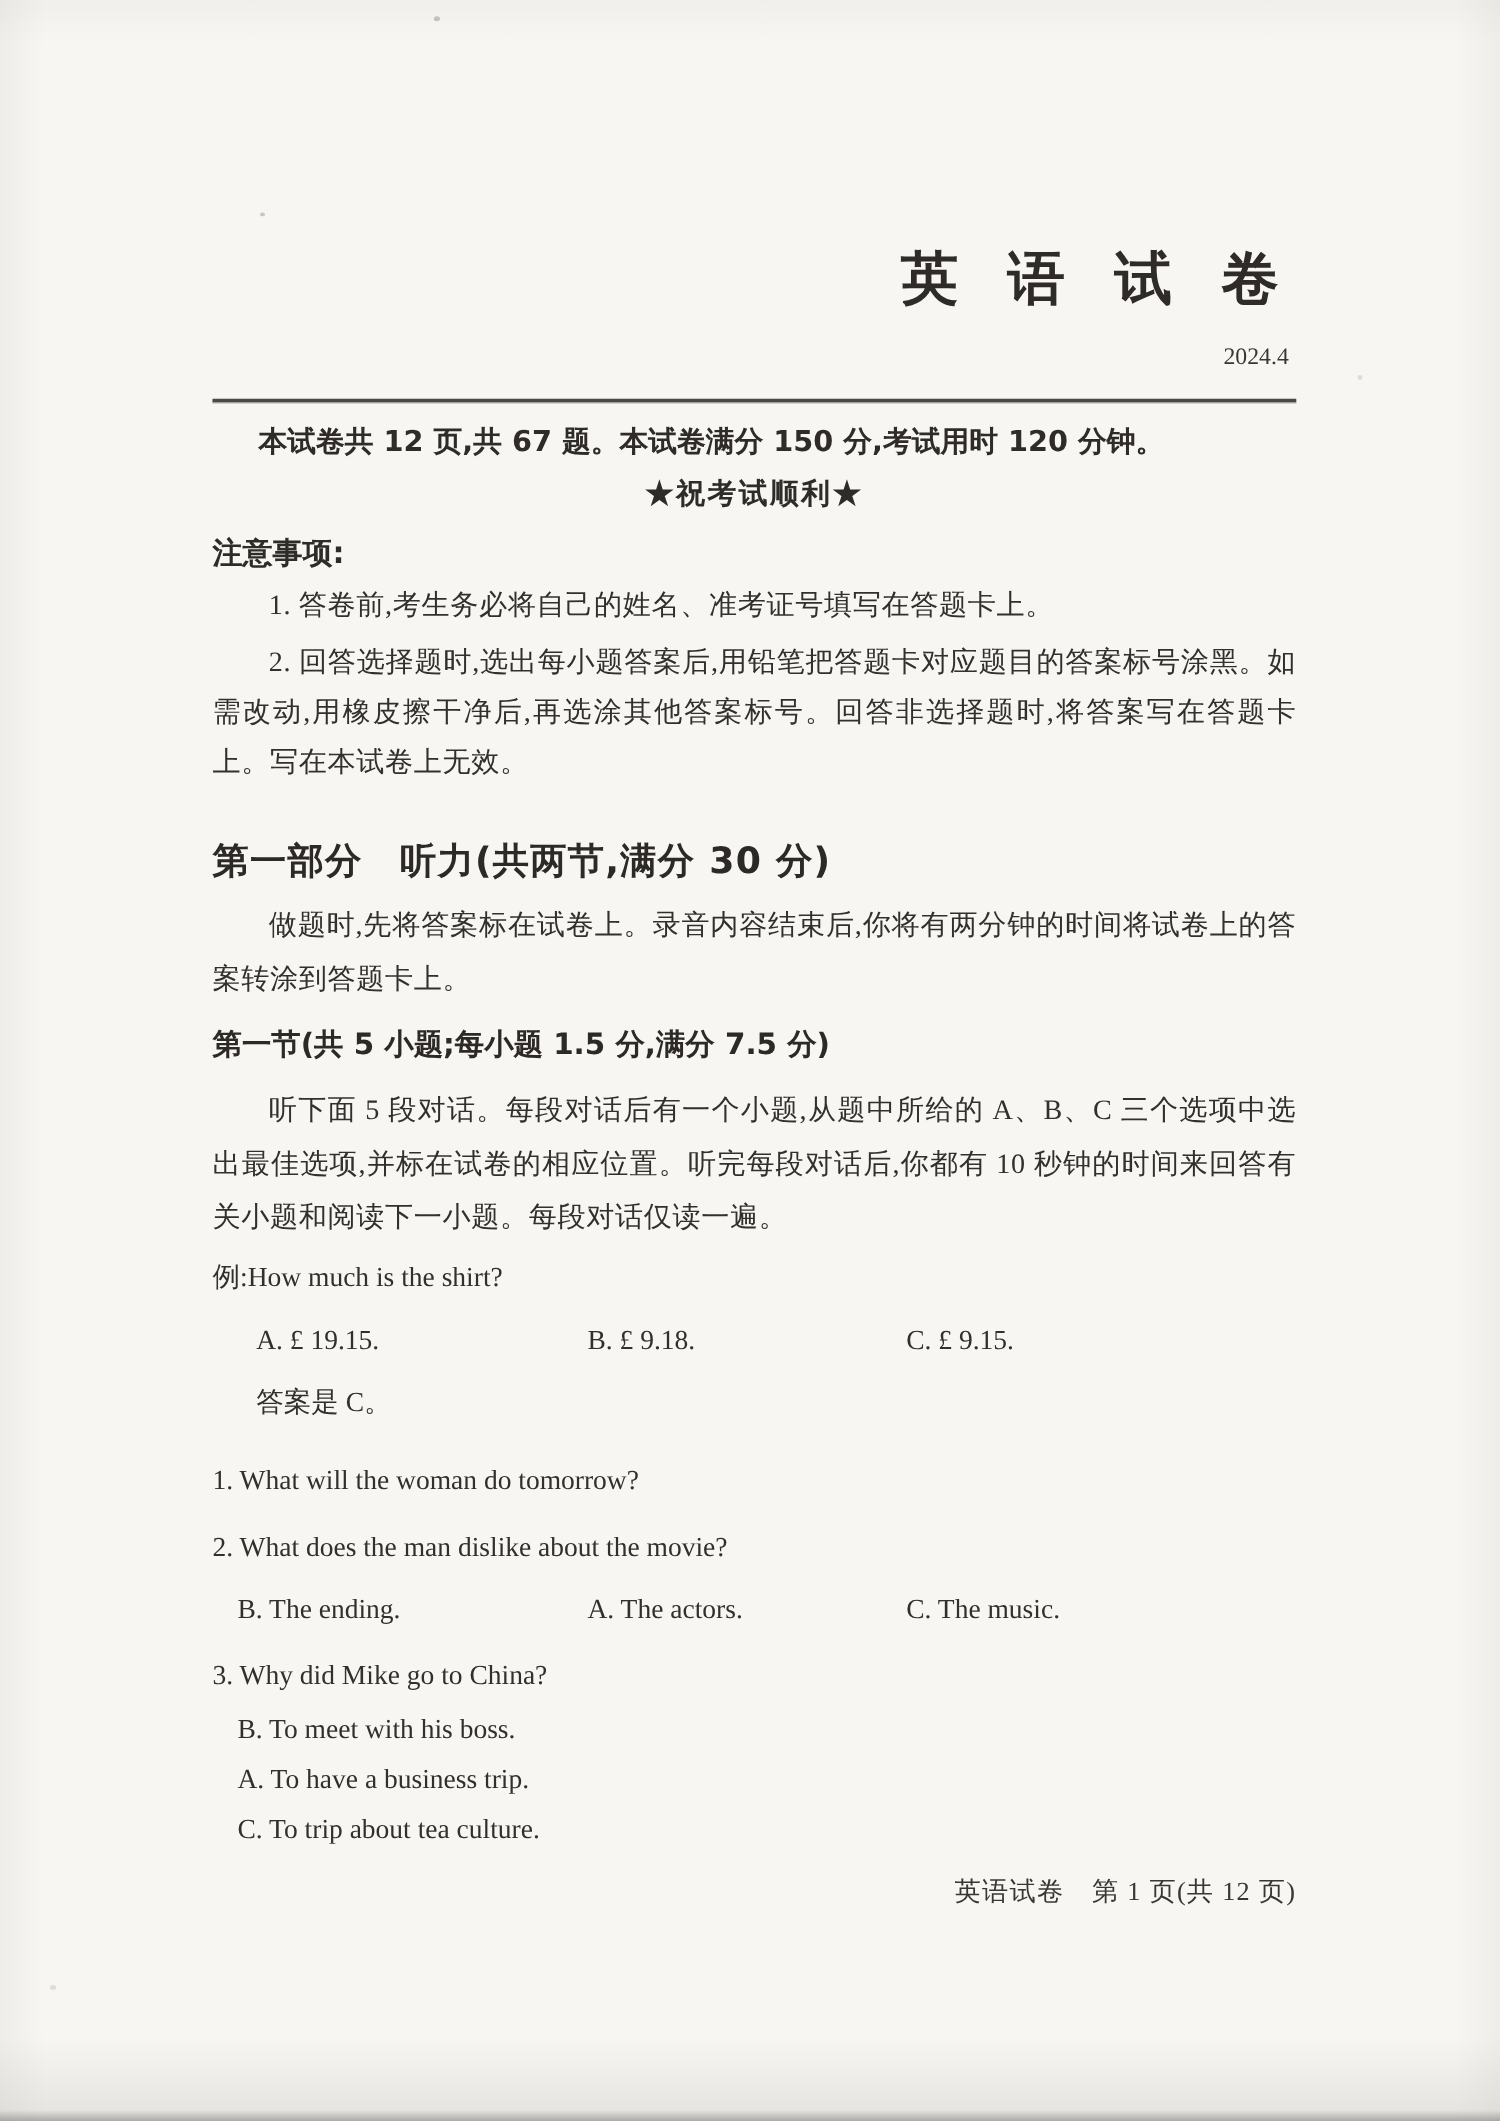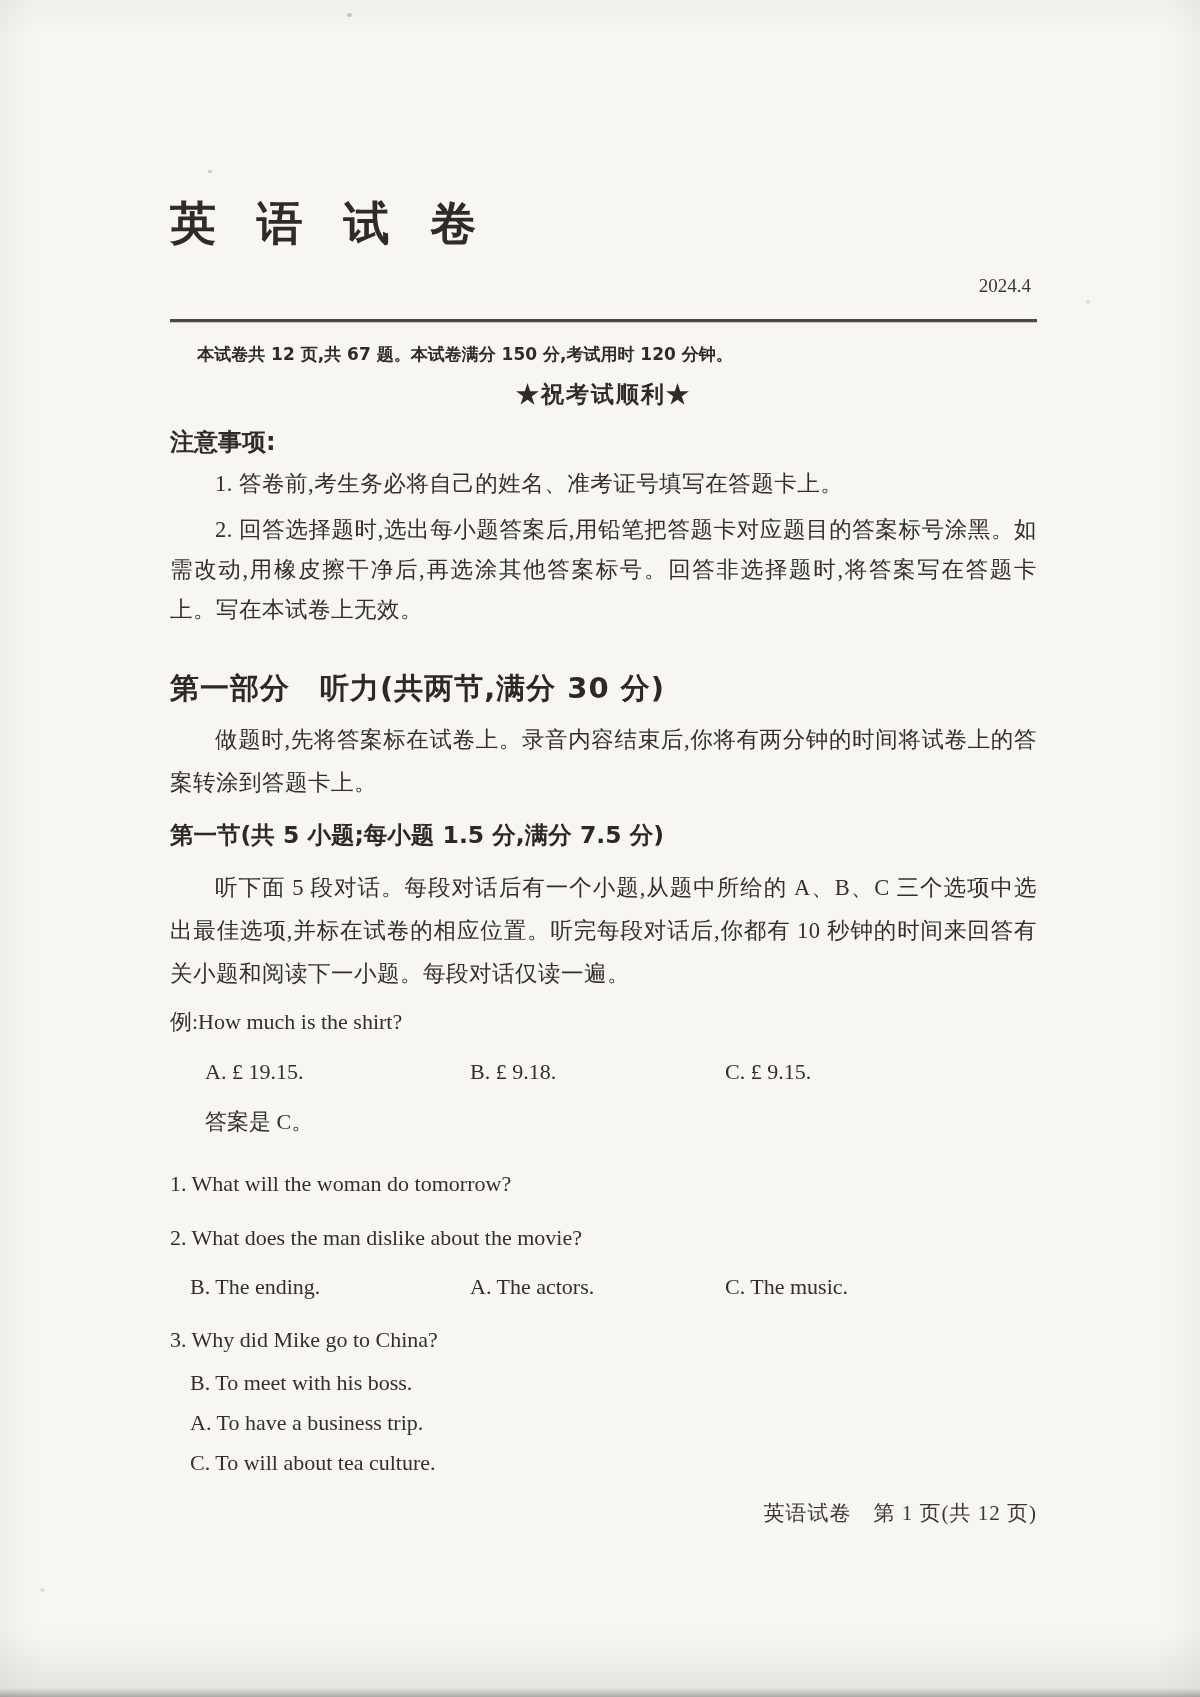--- a/index.html
+++ b/index.html
@@ -21,24 +21,24 @@
     font-family: "Liberation Serif", "DejaVu Serif", serif;
   }
   .content {
     position: absolute;
     left: 170px;
     right: 163px;
     top: 0;
   }
   .title {
     margin: 195px 0 0 0;
-    font-family: Liberation Sans, sans-serif;
+    font-family: Liberation Serif, serif;
     font-size: 46px;
     font-weight: bold;
-    text-align: left;
+    text-align: right;
     letter-spacing: 14px;
     line-height: 56px;
     color: #2e2b28;
   }
   .date {
     margin-top: 20px;
     text-align: right;
     font-size: 19px;
     line-height: 30px;
     padding-right: 6px;
@@ -46,21 +46,21 @@
   }
   .rule {
     margin-top: 18px;
     height: 0;
     border-top: 3px solid #4c4945;
     box-shadow: 0 1px 0 rgba(76,73,69,0.25);
   }
   .summary {
     margin: 16px 0 0 0;
     font-family: "DejaVu Sans", "Liberation Sans", sans-serif;
-    font-size: 17px;
+    font-size: 23px;
     font-weight: bold;
     line-height: 32px;
     text-indent: 1.6em;
     color: #2e2b28;
   }
   .blessing {
     margin: 10px 0 0 0;
     text-align: center;
     font-size: 23px;
     font-weight: bold;
@@ -214,21 +214,21 @@
         <span>B. The ending.</span>
         <span>A. The actors.</span>
         <span>C. The music.</span>
       </div>
     </div>
 
     <div class="question-block">
       <p class="q-stem">3. Why did Mike go to China?</p>
       <p class="q-option-line">B. To meet with his boss.</p>
       <p class="q-option-line">A. To have a business trip.</p>
-      <p class="q-option-line">C. To will about tea culture.</p>
+      <p class="q-option-line">C. To trip about tea culture.</p>
     </div>
 
     <div class="footer">英语试卷　第 1 页(共 12 页)</div>
 
   </div>
 
   <div class="speck" style="left:347px; top:13px; width:5px; height:4px;"></div>
   <div class="speck" style="left:208px; top:170px; width:4px; height:3px;"></div>
   <div class="speck" style="left:1086px; top:300px; width:4px; height:4px; opacity:.5;"></div>
   <div class="speck" style="left:40px; top:1588px; width:5px; height:4px; opacity:.5;"></div>

